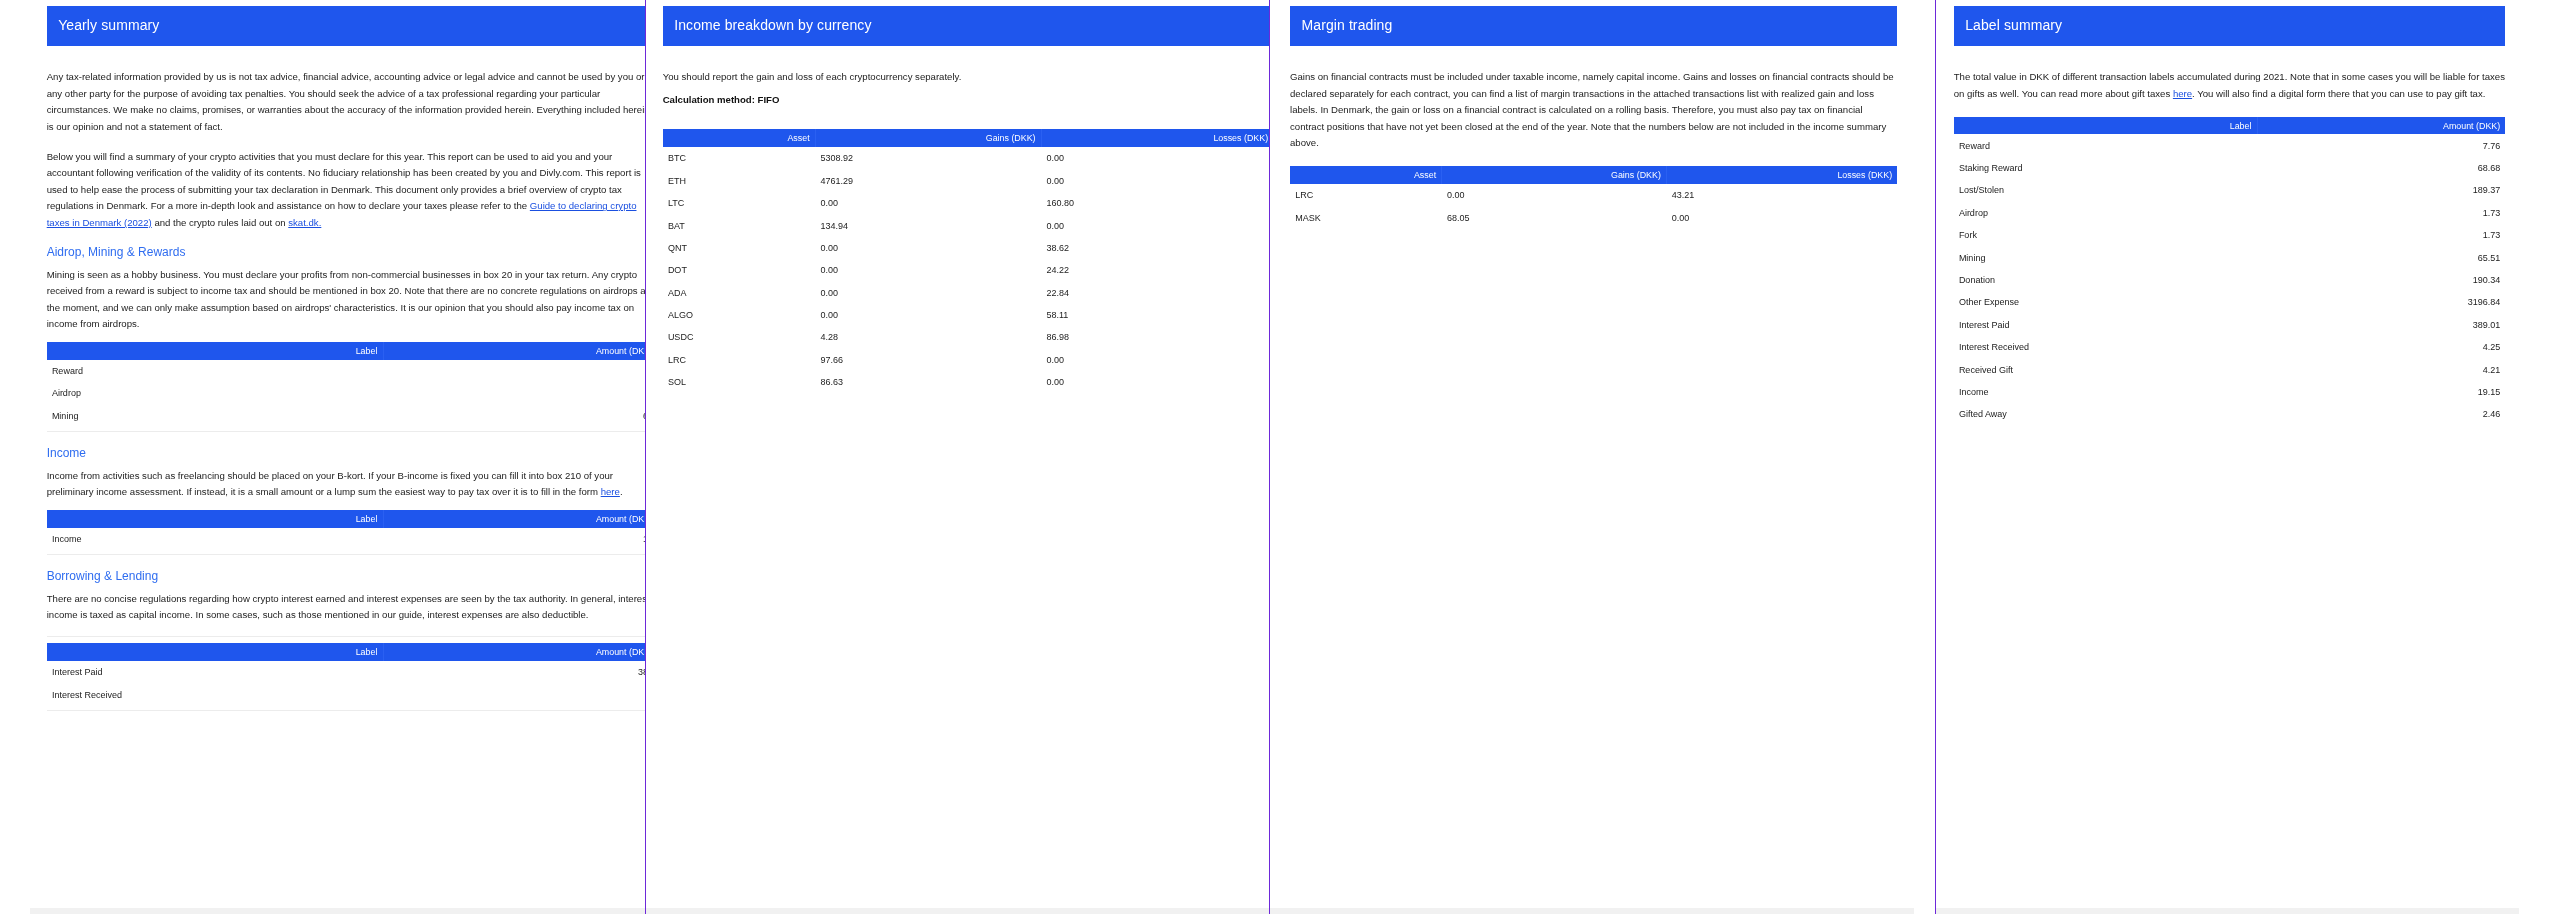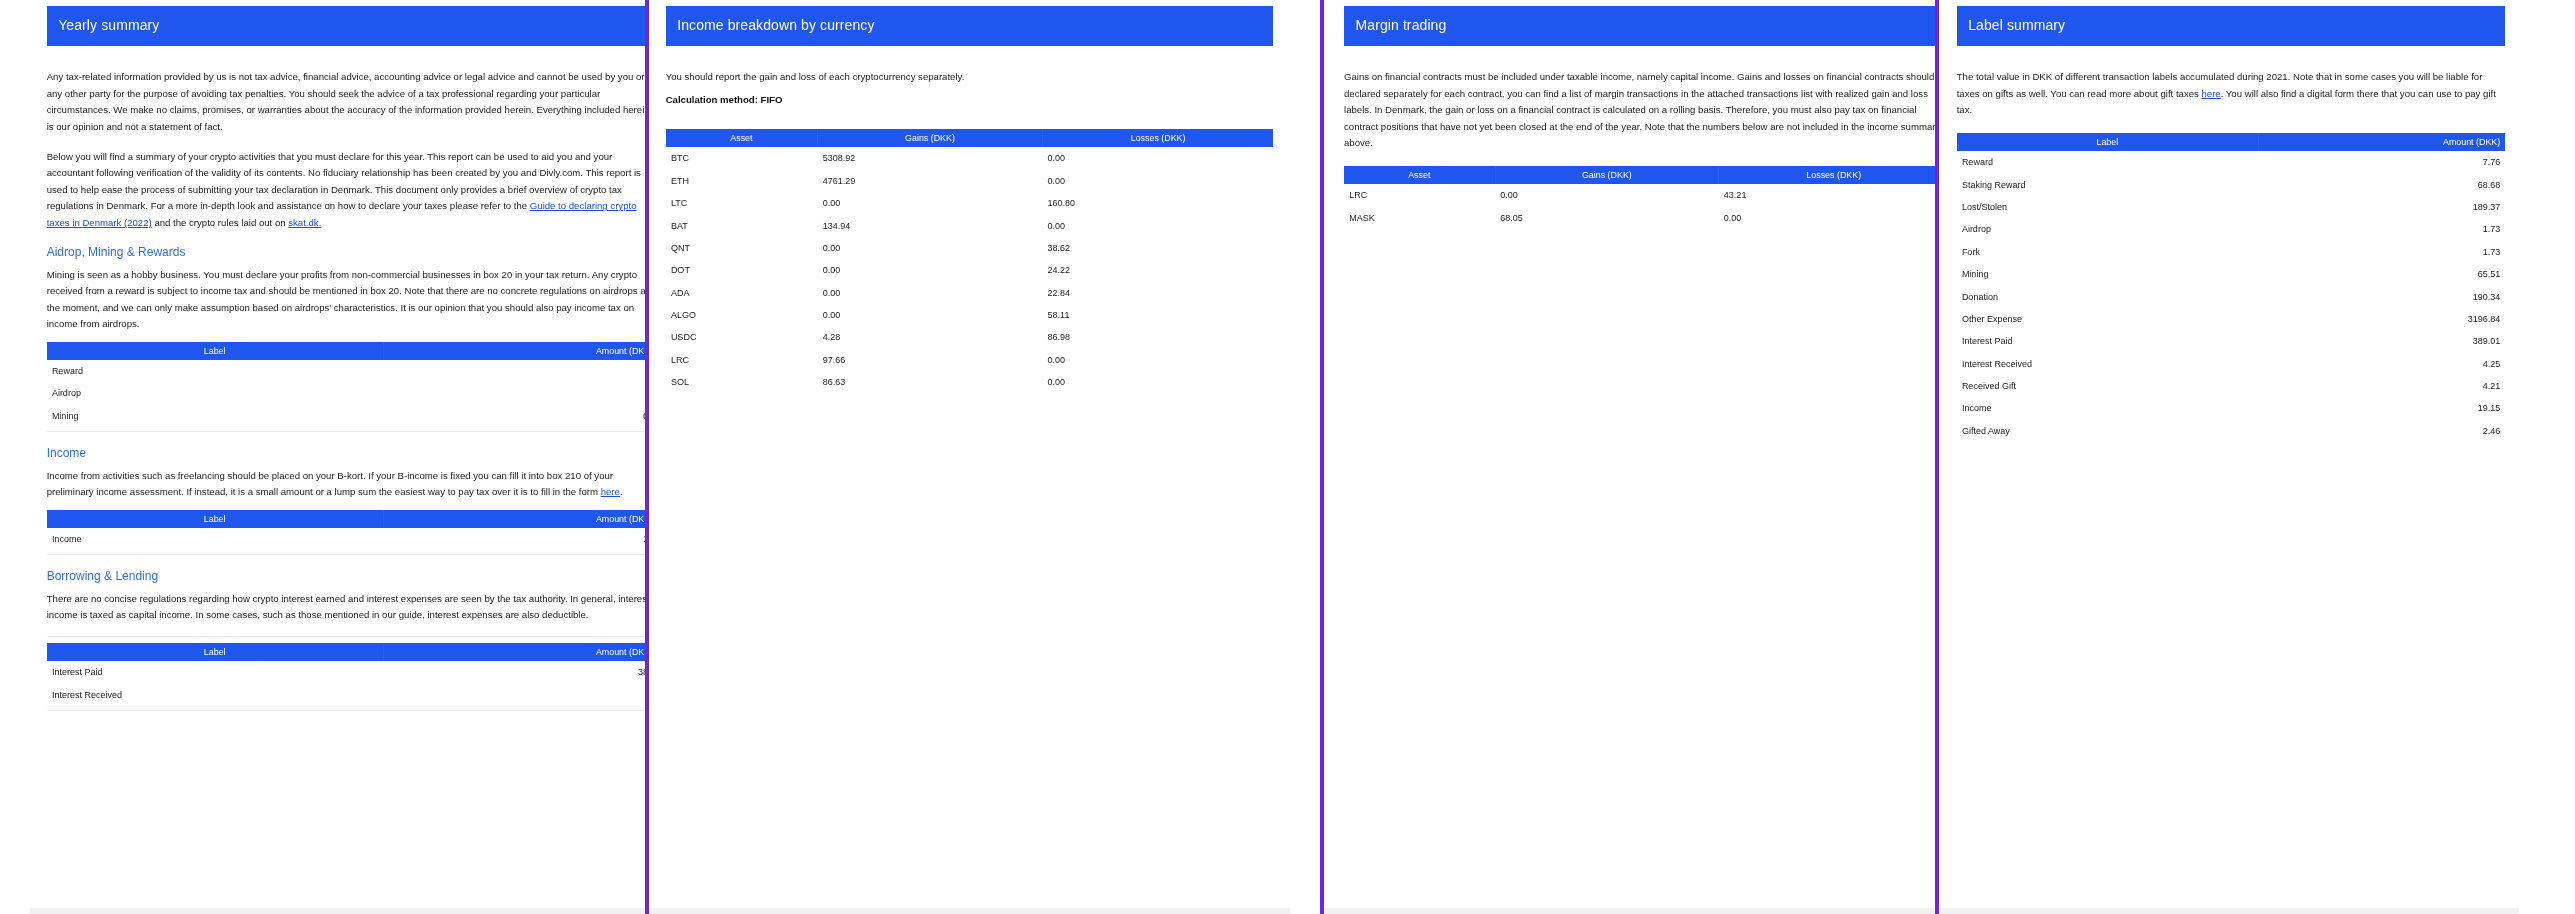--- a/index.html
+++ b/index.html
@@ -18,25 +18,25 @@
 
   
   .sheet {
     position: absolute;
     top: 0;
     height: 915px;
     background: #ffffff;
   }
   .sheet.page1 { left: 0px;    width: 645px; margin-left: 30px; }
   .sheet.page2 { left: 645px; width: 645px; }
-  .sheet.page3 { left: 1320px; width: 645px; }
+  .sheet.page3 { left: 1269px; width: 645px; }
   .sheet.page4 { left: 1935px; width: 584px; }
 
   .sheet.page2, .sheet.page3, .sheet.page4 {
-    border-left: 4px solid #6d28d9;
+    border-left: 1px solid #6d28d9;
   }
 
   .page-bottom-strip {
     position: absolute;
     left: 0;
     right: 0;
     bottom: 0;
     height: 7.3px;
     background: #f1f1f1;
   }
@@ -106,21 +106,21 @@
     font-size: 9px;
     color: #1c1c1c;
   }
   table.data-table thead th {
     background: #1f56ed;
     color: #ffffff;
     font-weight: 400;
     font-size: 8.9px;
     height: 17.7px;
     padding: 0 5.2px;
-    text-align: center;
+    text-align: right;
     vertical-align: middle;
     border-right: 0.5px solid #2a60f2;
   }
   table.data-table thead th:last-child { border-right: none; }
   table.data-table thead th.num { text-align: right; }
 
   table.data-table tbody td {
     height: 22.4px;
     padding: 0 5.2px;
     vertical-align: middle;

